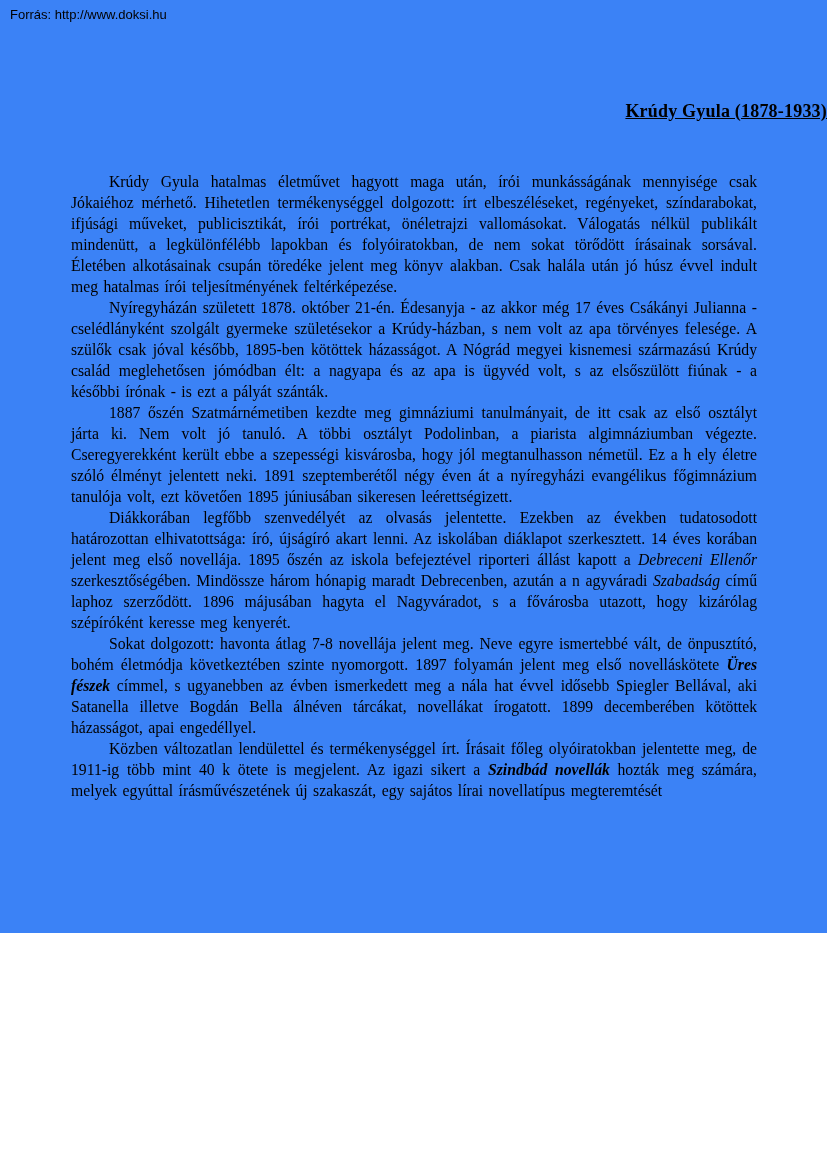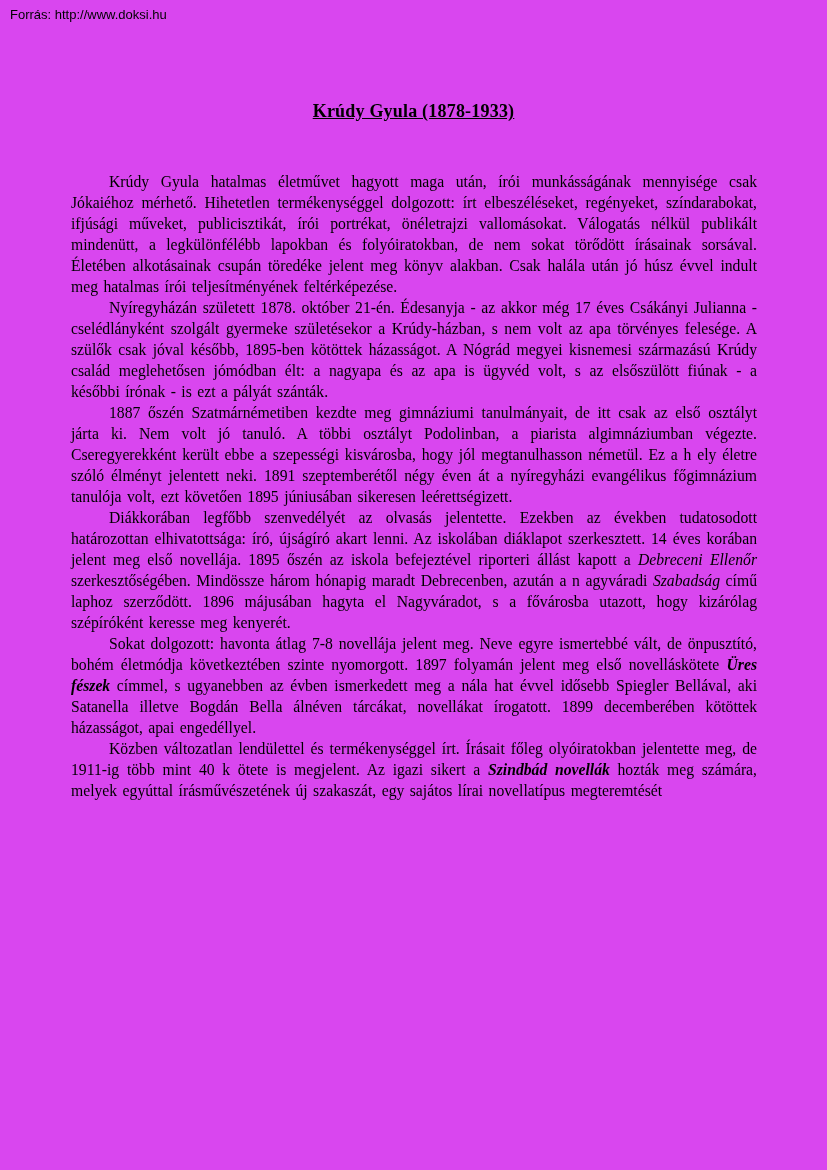--- a/index.html
+++ b/index.html
@@ -3,42 +3,42 @@
 <meta charset="utf-8">
 <style>
   html, body {
     margin: 0;
     padding: 0;
     background: #ffffff;
   }
   .page {
     position: relative;
     width: 827px;
-    height: 1170px;
-    background: #d946ef;
+    height: 933px;
+    background: #3b82f6;
     color: #000000;
     font-family: "Liberation Serif", serif;
     overflow: hidden;
   }
   .source-line {
     position: absolute;
     top: 7px;
     left: 10px;
     font-family: "Liberation Sans", sans-serif;
     font-size: 13px;
     color: #000000;
     white-space: nowrap;
   }
   .doc-title {
     position: absolute;
     top: 101px;
     left: 0;
     right: 0;
     margin: 0;
-    text-align: center;
+    text-align: right;
     font-size: 18px;
     font-weight: bold;
     text-decoration: underline;
     font-family: "Liberation Serif", serif;
     letter-spacing: 0.2px;
   }
   .doc-body {
     position: absolute;
     top: 171px;
     left: 71px;

